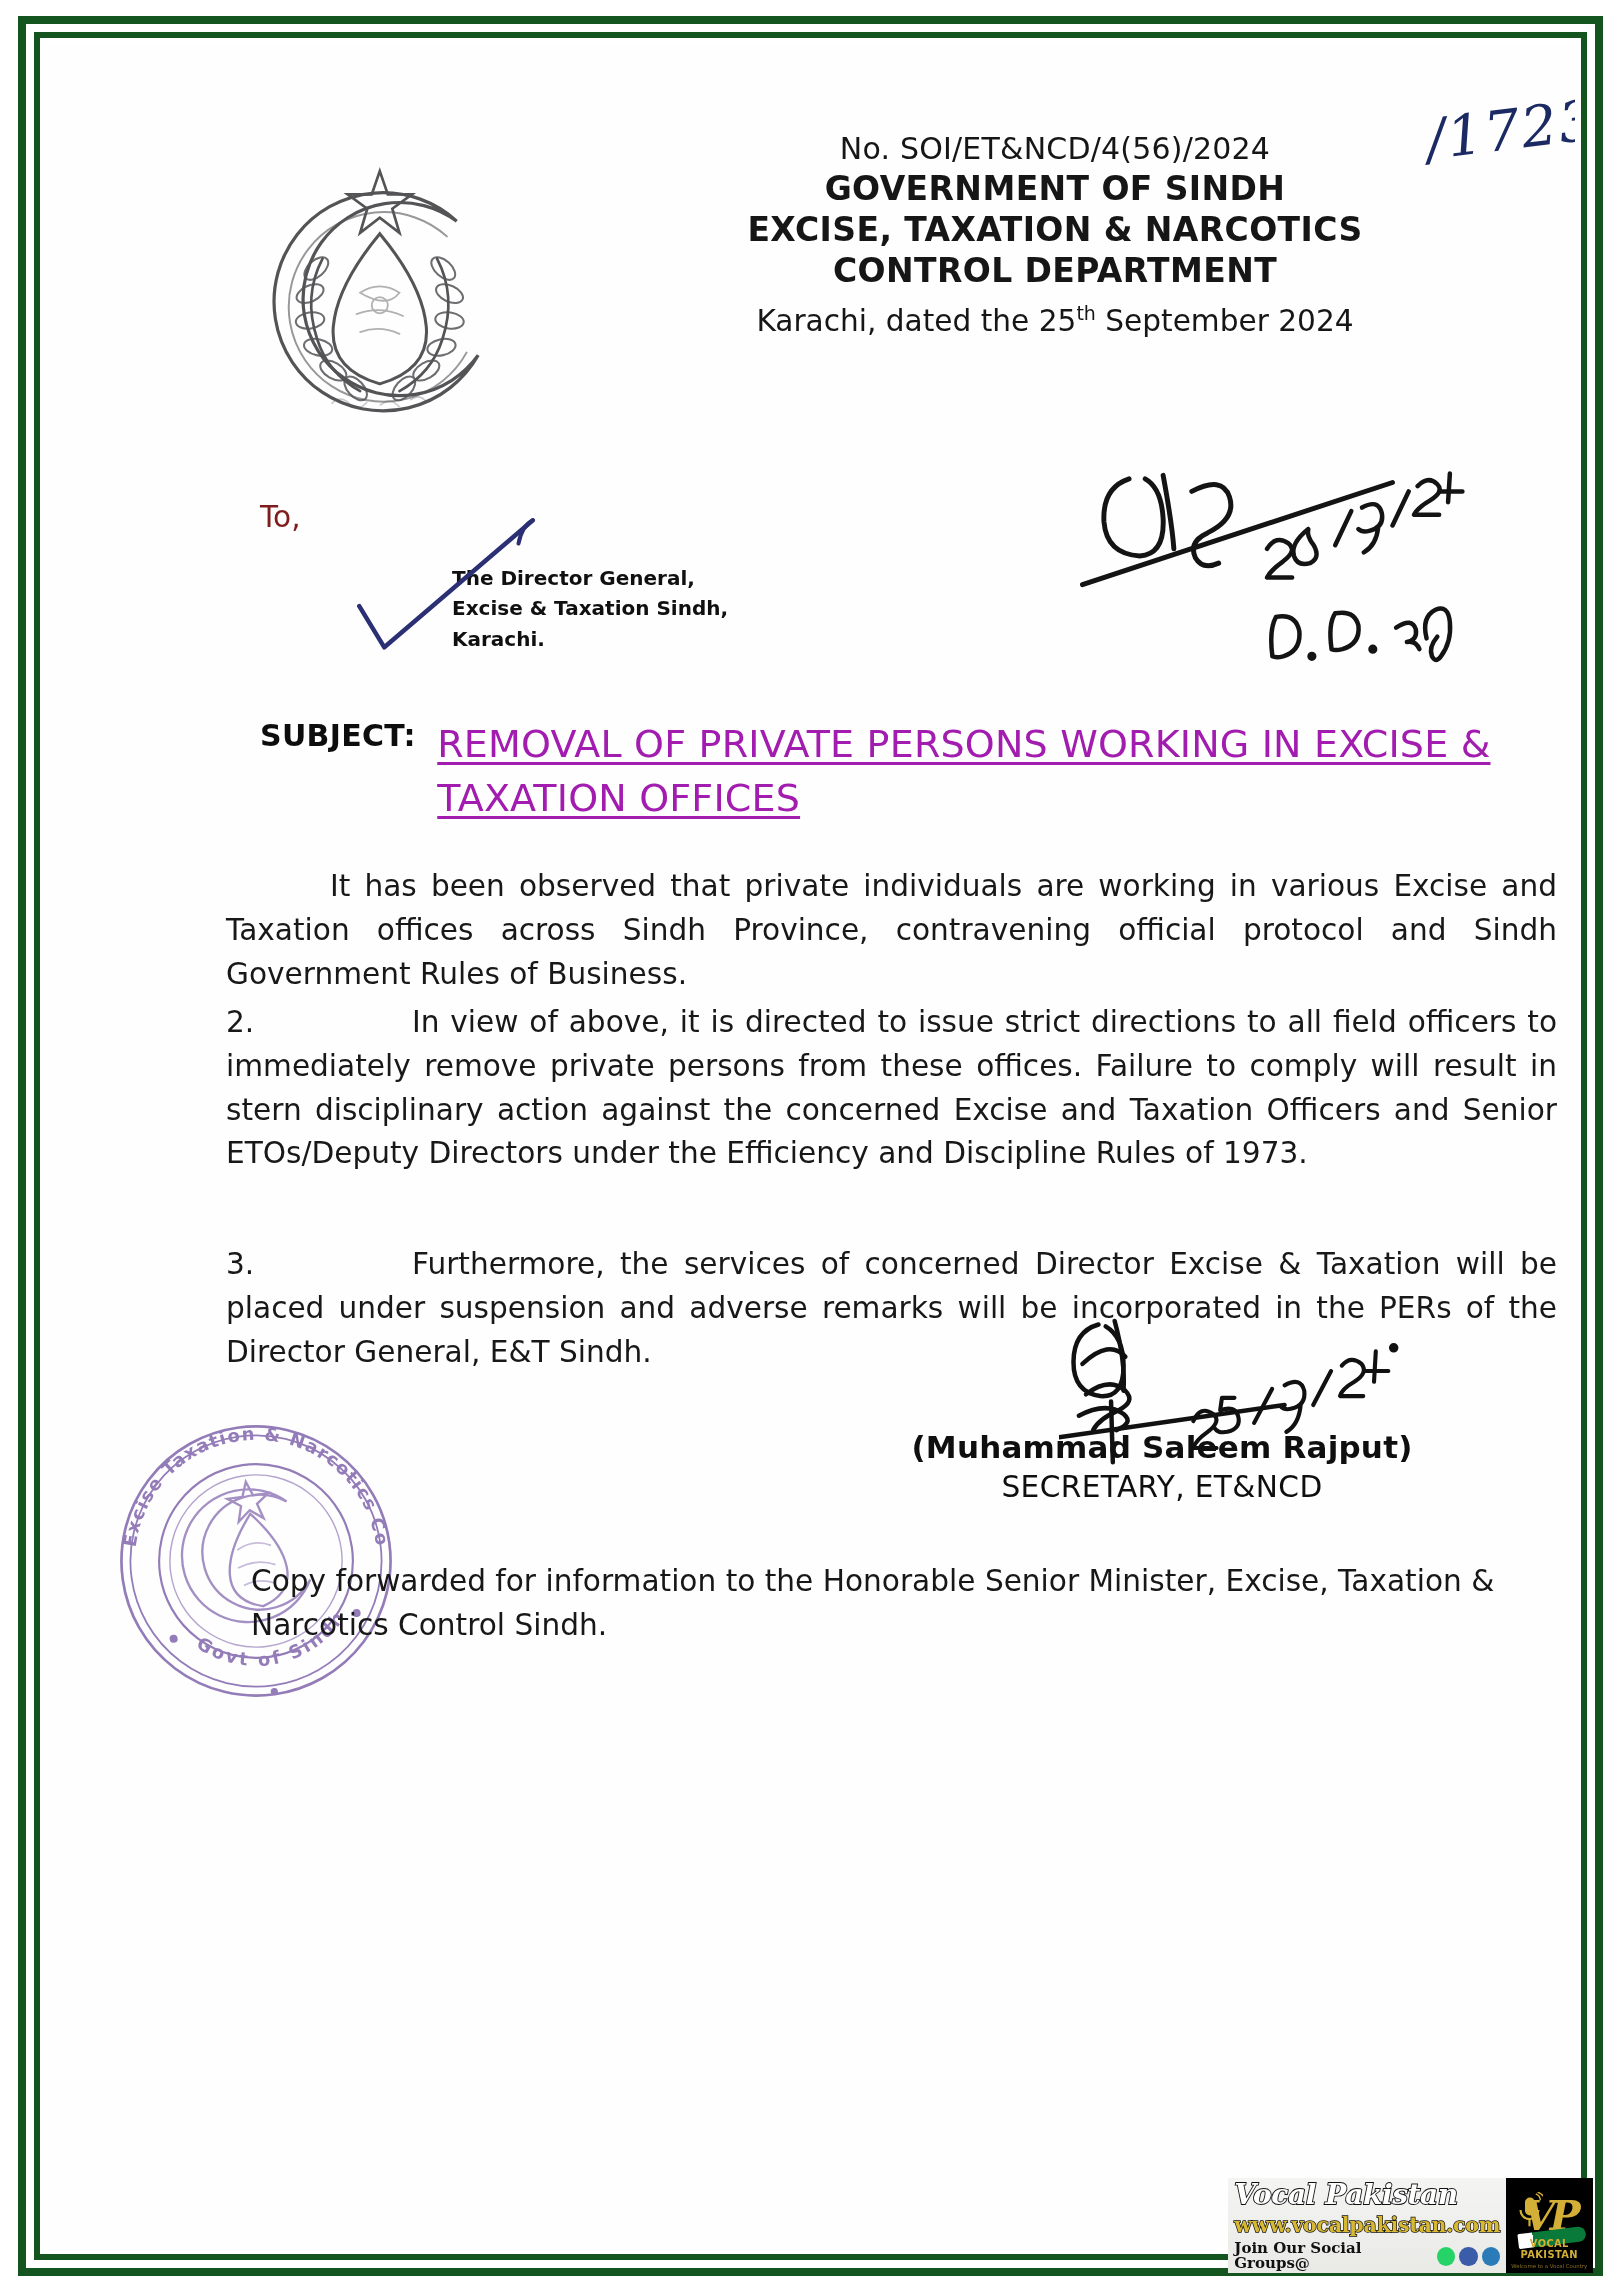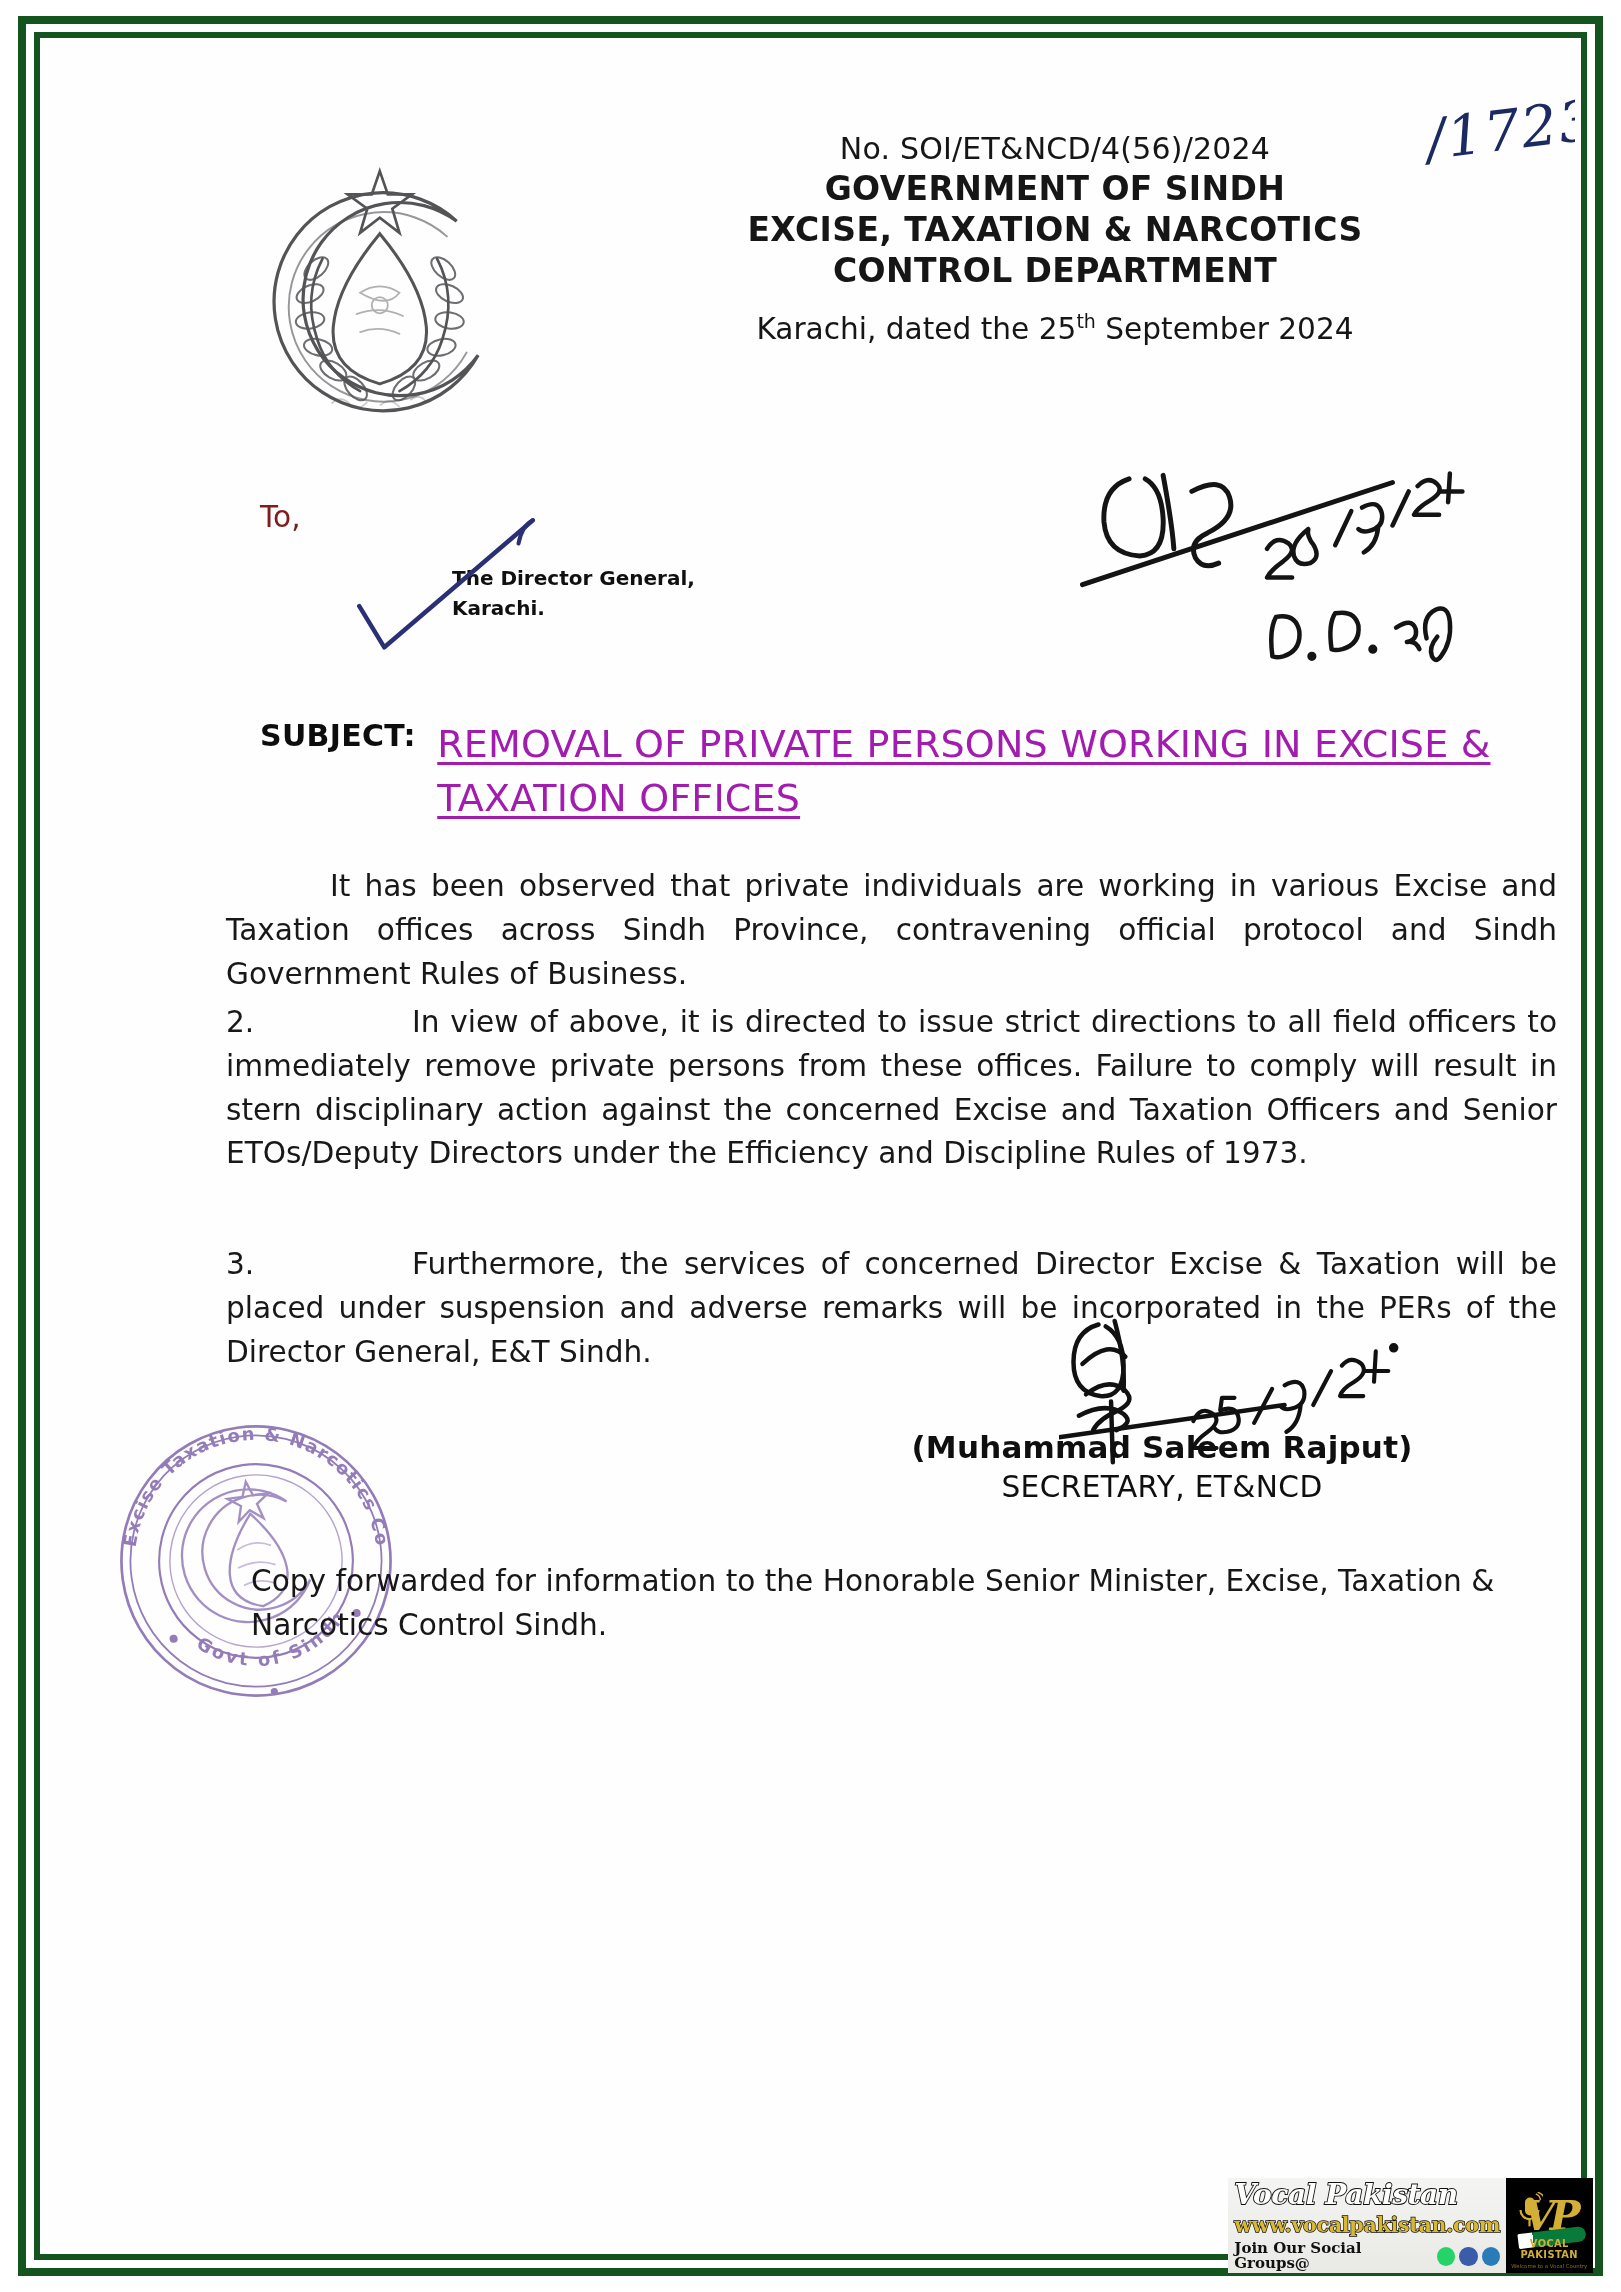--- a/index.html
+++ b/index.html
@@ -75,21 +75,21 @@
   }
   .lh-dept1, .lh-dept2 {
     font-size: 33px;
     font-weight: bold;
     letter-spacing: 0.4px;
     line-height: 1.24;
   }
   .lh-place {
     font-size: 29.6px;
     line-height: 1.3;
-    margin-top: 17px;
+    margin-top: 9px;
   }
   .lh-place sup { font-size: 19px; }
 
   
   .ink-refnum {
     position: absolute;
     left: 1379px; top: 52px;
     font-family: "DejaVu Serif", serif;
     font-size: 56px;
     font-style: italic;
@@ -388,20 +388,21 @@
       <div class="lh-dept1">EXCISE, TAXATION &amp; NARCOTICS</div>
       <div class="lh-dept2">CONTROL DEPARTMENT</div>
       <div class="lh-place"><span>Karachi, dated the 25</span><sup>th</sup><span> September 2024</span></div>
     </div>
 
     <div class="ink-refnum">/1723</div>
 
     <div class="to-label">To,</div>
     <div class="to-address">
       <div>The Director General,</div>
+      <div>Excise &amp; Taxation Sindh,</div>
       <div>Karachi.</div>
     </div>
 
     <div class="ink-tick">
       <svg viewBox="0 0 240 180" width="215" height="161">
         <path d="M18 112 L46 158 L212 16" fill="none" stroke="#2b2f74" stroke-width="5" stroke-linecap="round" stroke-linejoin="round"></path>
         <path d="M212 16 q-12 6 -16 26" fill="none" stroke="#2b2f74" stroke-width="4.5" stroke-linecap="round"></path>
       </svg>
     </div>
 

